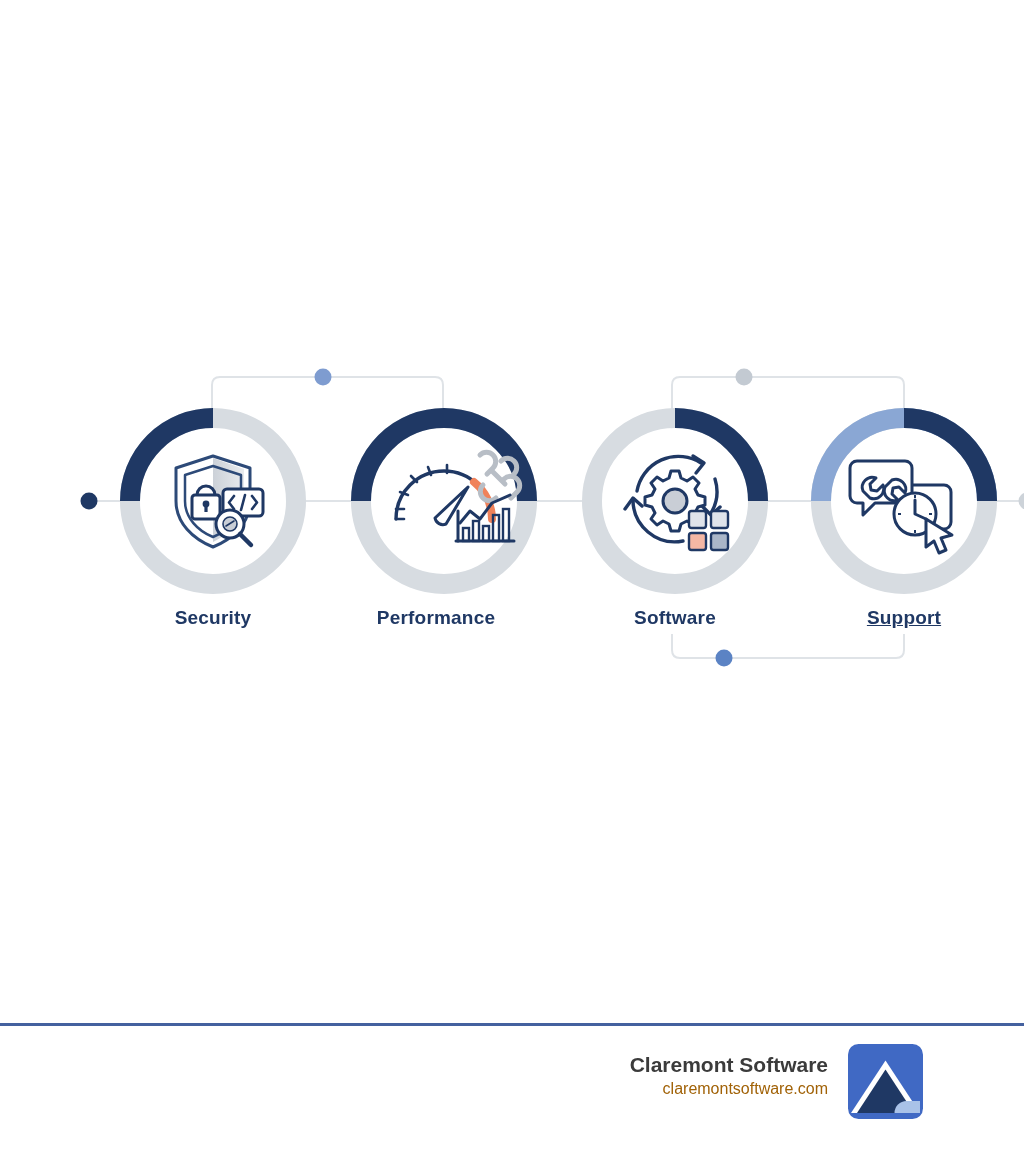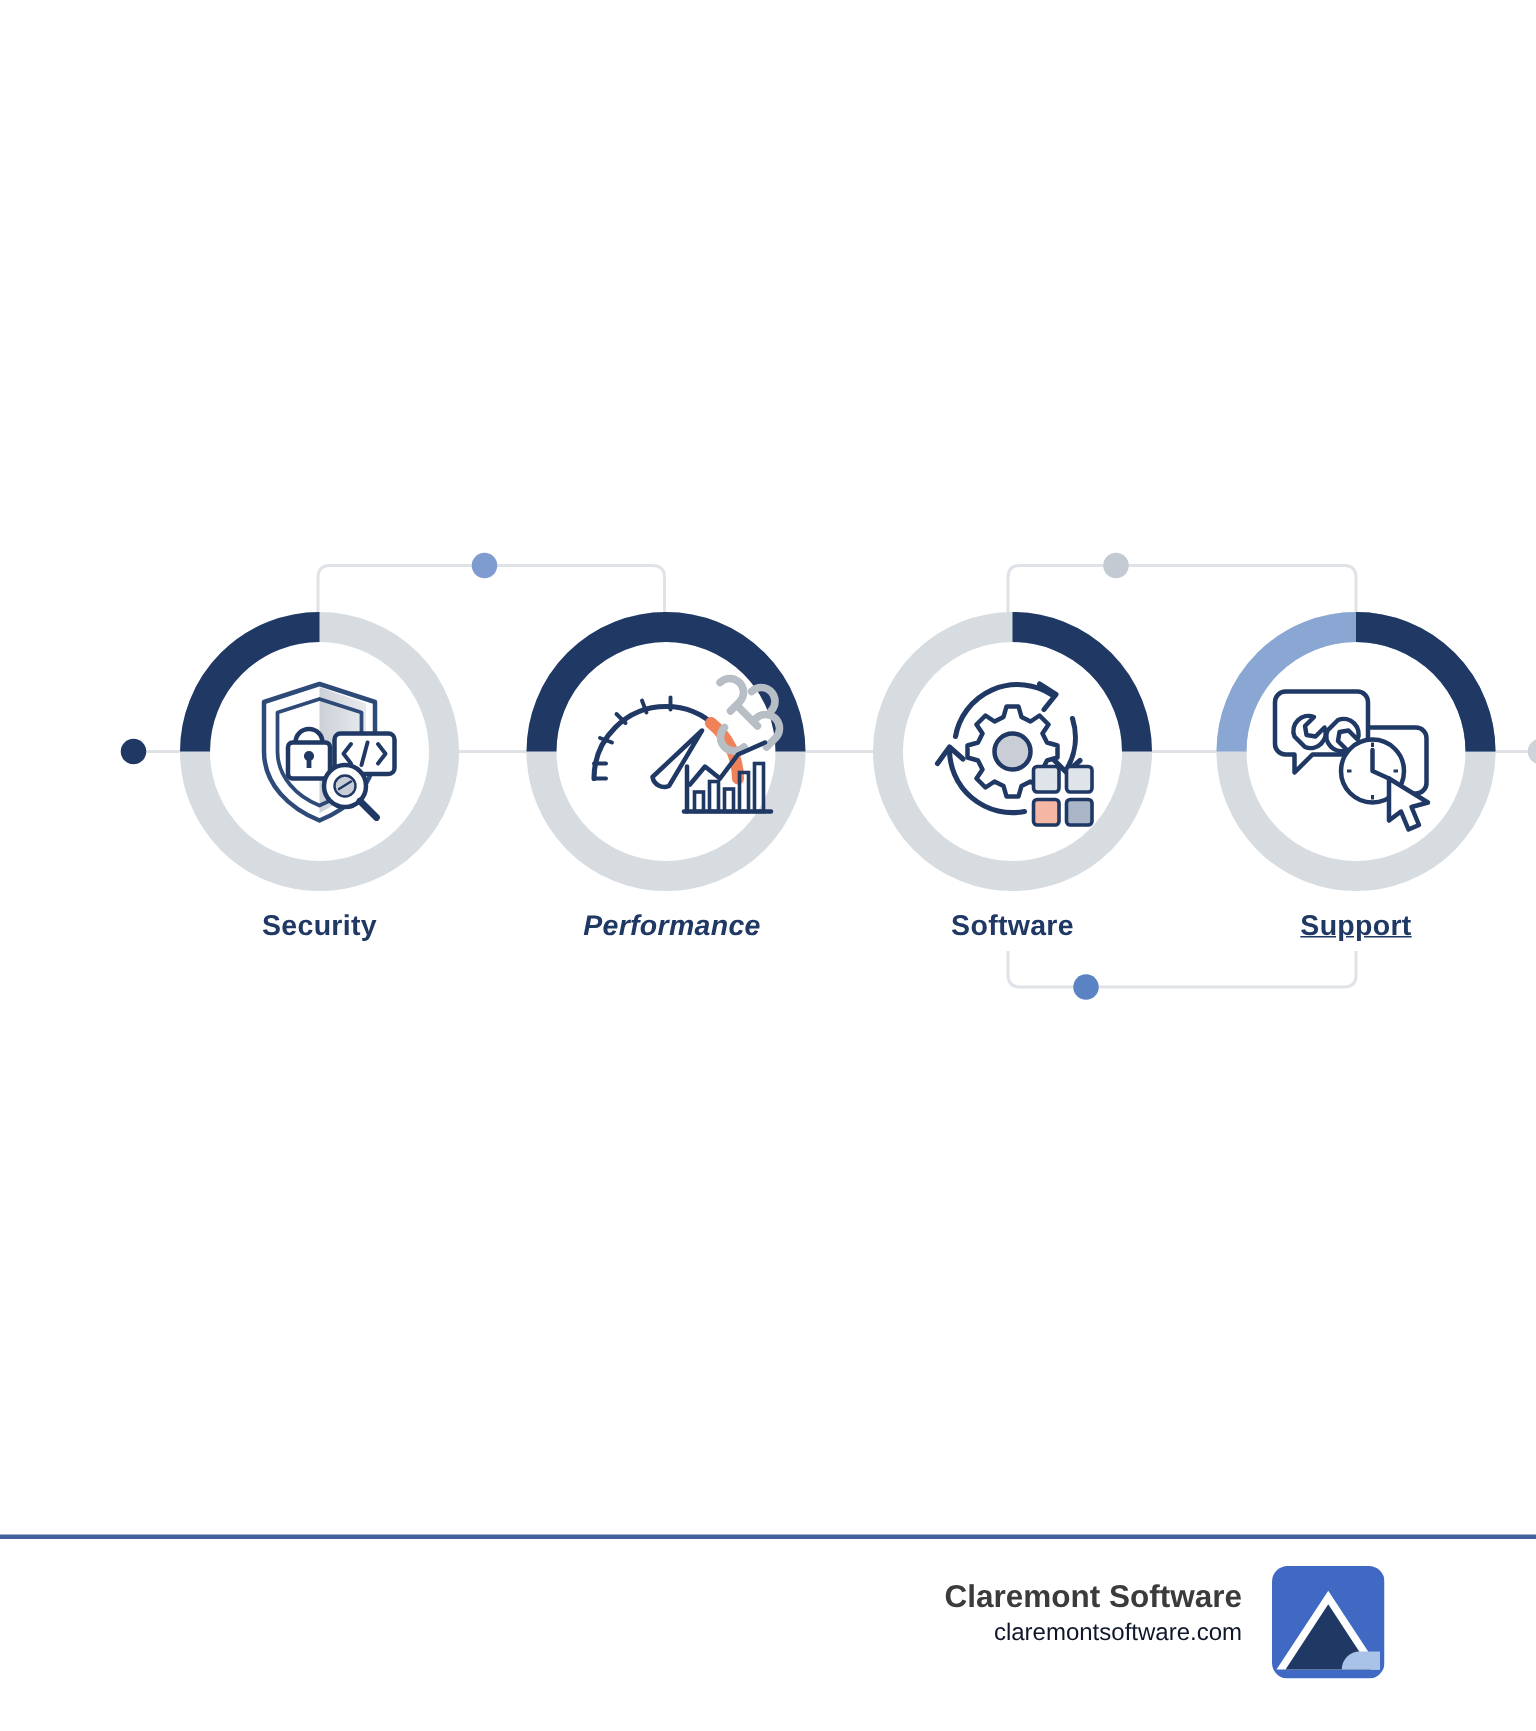--- a/index.html
+++ b/index.html
@@ -33,21 +33,21 @@
     position:absolute;left:0;top:1016px;width:948px;height:128px;
   }
   .brand-block{
     position:absolute;right:120px;top:36px;text-align:right;
   }
   .brand-name{
     font-size:21px;font-weight:bold;color:#3b3b3b;line-height:1.25;
     font-family:"Liberation Sans", sans-serif;
   }
   .brand-url{
-    font-size:16px;color:#0f172a;line-height:1.35;
+    font-size:16px;color:#a16207;line-height:1.35;
     font-family:"Liberation Sans", sans-serif;
   }
   .brand-logo{
     position:absolute;right:25px;top:28px;width:75px;height:75px;
   }
 </style>
 </head>
 <body>
 
 <div id="stage">
@@ -218,21 +218,21 @@
           <path d="M25 13 L28 13" stroke="#1f3864" stroke-width="2"></path>
 
           <path d="M22 18 L48 34 L37 37 L42 49 L35 52 L30 40 L22 46 Z" fill="#ffffff" stroke="#1f3864" stroke-width="3" stroke-linejoin="round"></path>
         </g>
       </g>
 
     </svg>
 
     <div class="node-label" style="left:166px;top:607px;">Security</div>
 
-    <div class="node-label" style="left:401px;top:607px;font-style:italic;">Performance</div>
+    <div class="node-label" style="left:389px;top:607px;">Performance</div>
 
     <div class="node-label" style="left:628px;top:607px;">Software</div>
 
     <div class="node-label" style="left:857px;top:607px;text-decoration:underline;">Support</div>
 
   </div>
 
   <div class="footer-divider"></div>
 
   <div class="footer">

